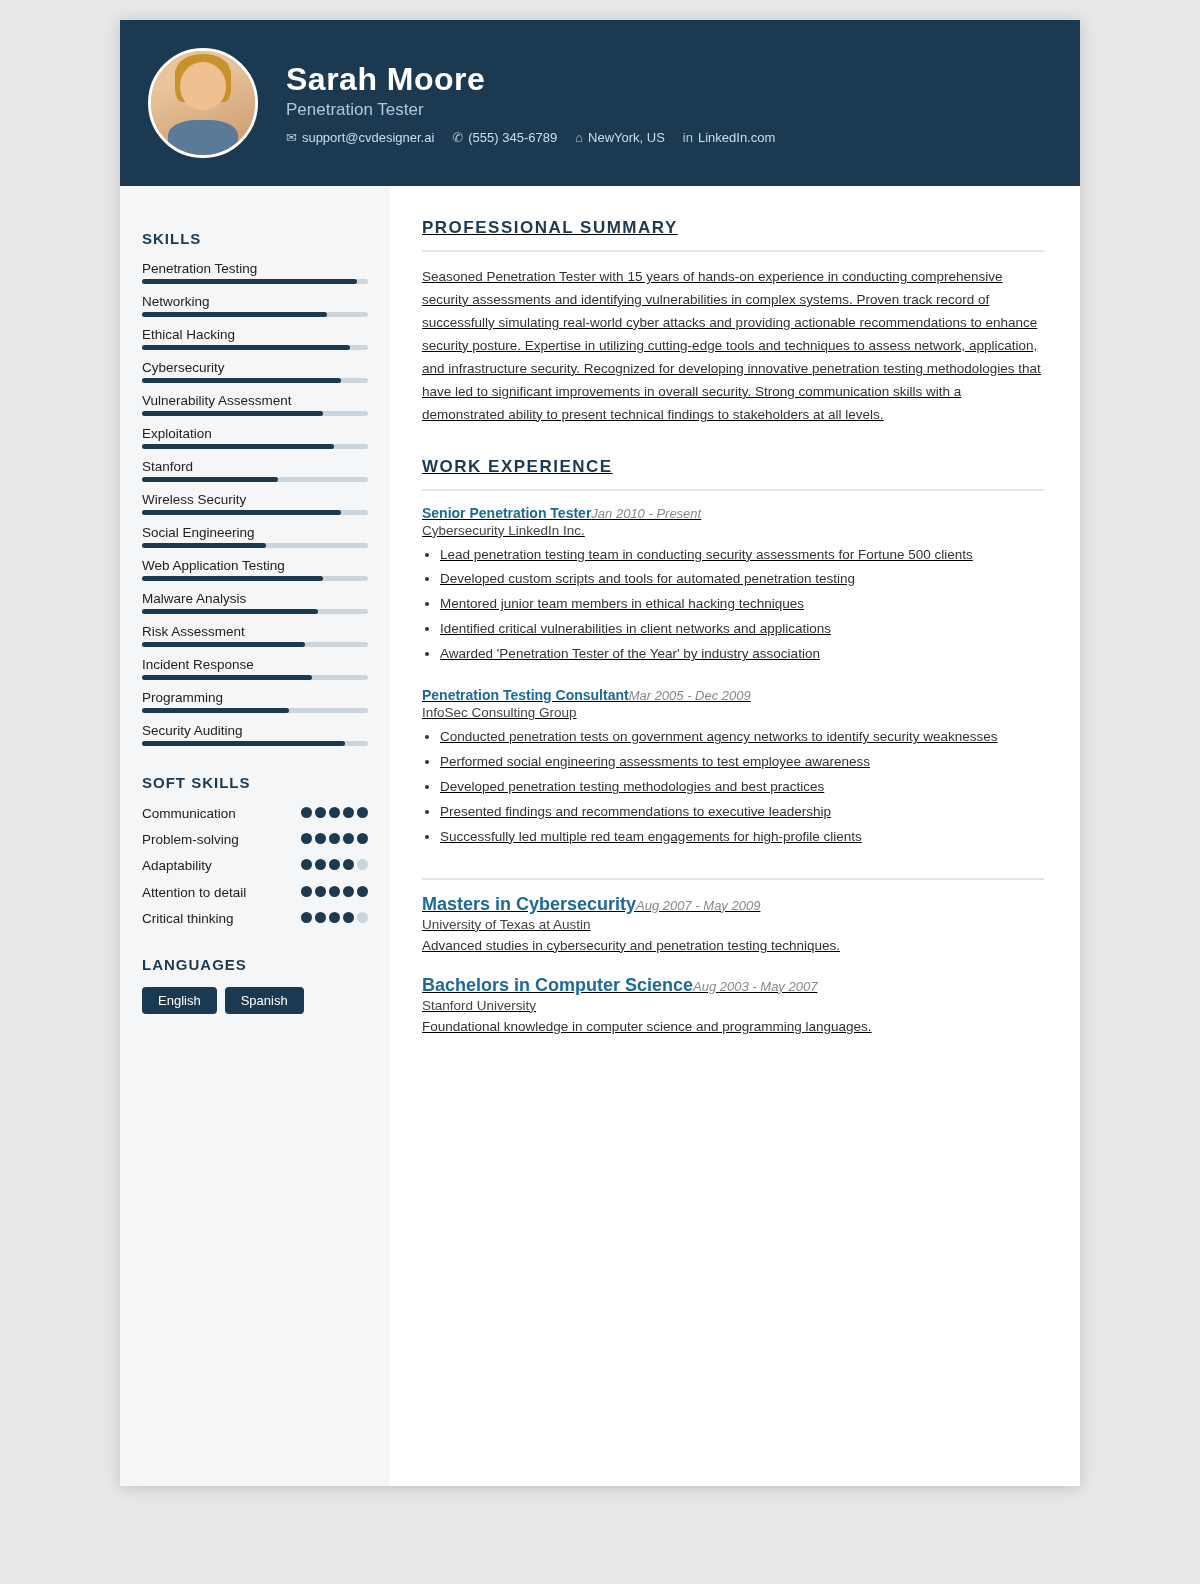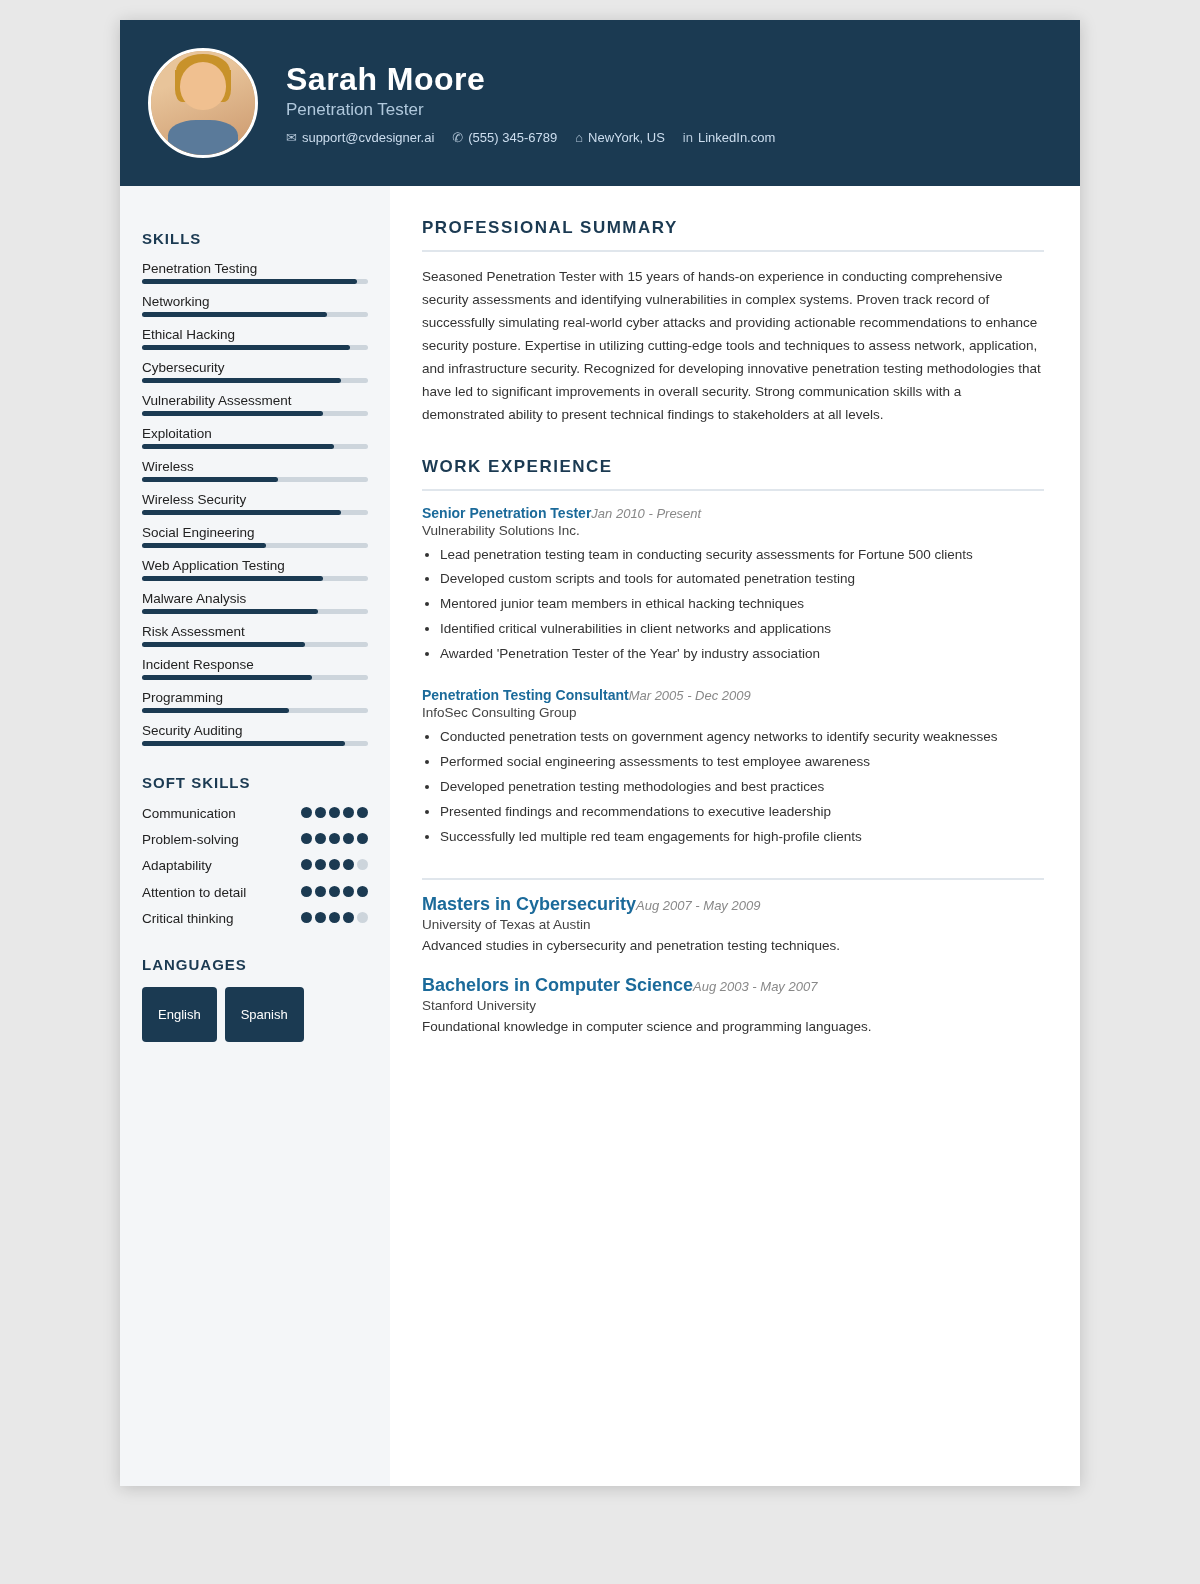--- a/index.html
+++ b/index.html
@@ -199,21 +199,21 @@
     .lang-badges {
       display: flex;
       gap: 8px;
       flex-wrap: wrap;
     }
     .lang-badge {
       background: #1b3a52;
       color: #fff;
       font-size: 13px;
       font-weight: 500;
-      padding: 20px 16px;
+      padding: 6px 16px;
       border-radius: 4px;
     }
     
     .main-content {
       flex: 1;
       padding: 32px 36px 32px 32px;
     }
     .section-title {
       font-size: 17px;
       font-weight: 800;
@@ -224,20 +224,21 @@
       padding-bottom: 0;
     }
     .section-divider {
       border: none;
       border-top: 2px solid #e0e6ec;
       margin-bottom: 14px;
       margin-top: 2px;
     }
     .section-block {
       margin-bottom: 30px;
+      text-decoration: underline;
     }
     .summary-text {
       font-size: 13.5px;
       line-height: 1.7;
       color: #333;
     }
     
     .job-header {
       display: flex;
       justify-content: flex-start;
@@ -372,21 +373,21 @@
         <div class="skill-bar-fill" style="width:80%"></div>
       </div>
     </div>
             <div class="skill-item">
       <div class="skill-name">Exploitation</div>
       <div class="skill-bar-bg">
         <div class="skill-bar-fill" style="width:85%"></div>
       </div>
     </div>
             <div class="skill-item">
-      <div class="skill-name">Wireless</div>
+      <div class="skill-name">Stanford</div>
       <div class="skill-bar-bg">
         <div class="skill-bar-fill" style="width:60%"></div>
       </div>
     </div>
             <div class="skill-item">
       <div class="skill-name">Wireless Security</div>
       <div class="skill-bar-bg">
         <div class="skill-bar-fill" style="width:88%"></div>
       </div>
     </div>
@@ -514,21 +515,21 @@
       <div class="section-block">
         <div class="section-title">WORK EXPERIENCE</div>
         <hr class="section-divider">
         <div class="jobs-list">
 
         <div class="job-block">
       <div class="job-header">
         <span class="job-title">Senior Penetration Tester</span>
         <span class="job-date">Jan 2010 - Present</span>
       </div>
-      <div class="job-company">Vulnerability Solutions Inc.</div>
+      <div class="job-company">Cybersecurity LinkedIn Inc.</div>
       <ul class="job-bullets">
                 <li>Lead penetration testing team in conducting security assessments for Fortune 500 clients</li>
                 <li>Developed custom scripts and tools for automated penetration testing</li>
                 <li>Mentored junior team members in ethical hacking techniques</li>
                 <li>Identified critical vulnerabilities in client networks and applications</li>
                 <li>Awarded 'Penetration Tester of the Year' by industry association</li>
               </ul>
     </div>
             <div class="job-block">
       <div class="job-header">

